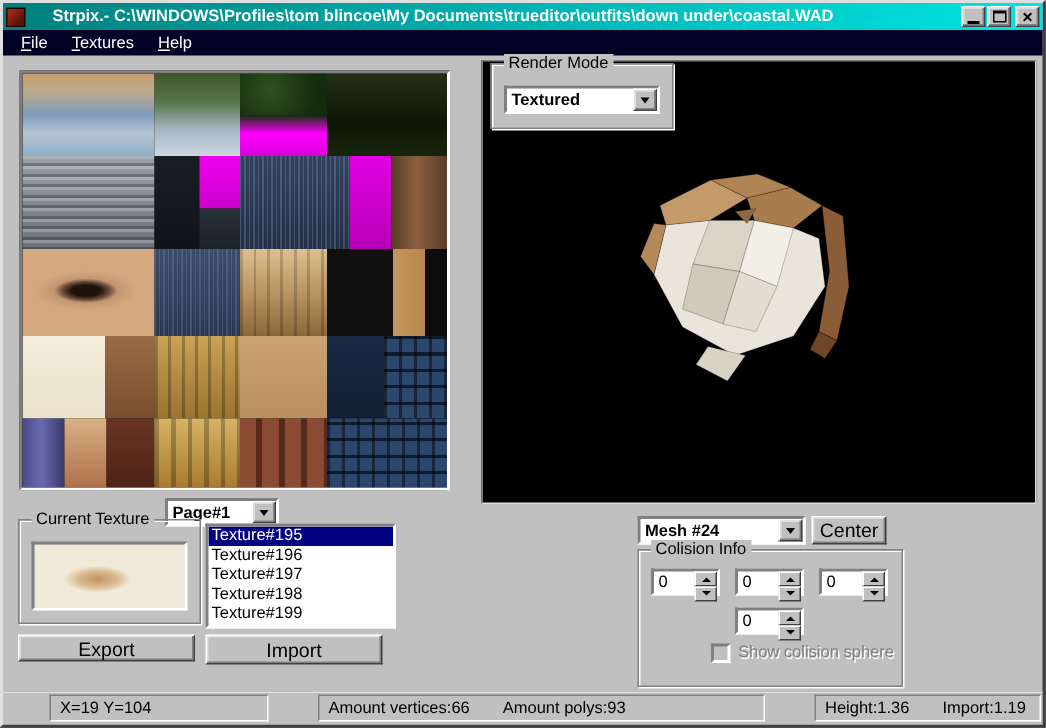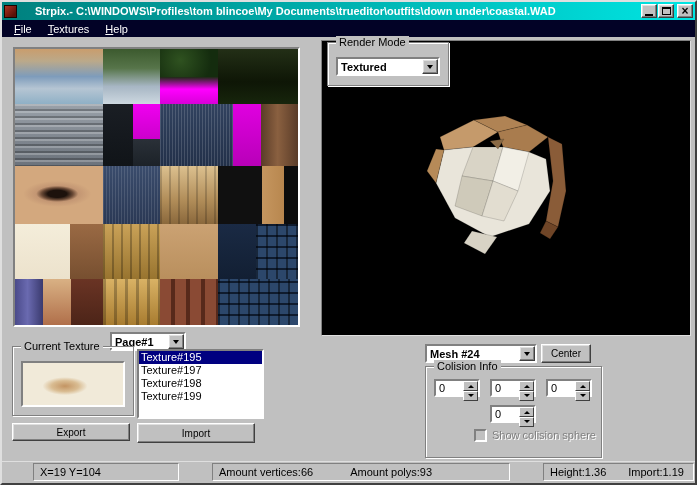--- a/index.html
+++ b/index.html
@@ -61,21 +61,21 @@
   .colision-group { left:423px; top:364px; width:177px; height:92px; }
   
   .listbox { position:absolute; left:135px; top:347px; width:127px; height:70px; background:#fff;
     border:2px solid; border-color:#808080 #fff #fff #808080; overflow:hidden; }
   .list-item { height:13px; line-height:13px; padding-left:2px; white-space:nowrap; }
   .list-item.selected { background:var(--selection-bg); color:#fff; }
   
   .btn { position:absolute; background:#c0c0c0;
     border:1px solid; border-color:#fff #404040 #404040 #fff;
     box-shadow: inset -1px -1px 0 #808080, inset 1px 1px 0 #dfdfdf;
-    font-family:inherit; font-size:10px; color:#000;
+    font-family:inherit; font-size:13px; color:#000;
     display:flex; align-items:center; justify-content:center; }
   .export { left:10px; top:421px; width:118px; height:18px; }
   .import { left:135px; top:421px; width:118px; height:20px; }
   .center-btn { left:539px; top:342px; width:50px; height:19px; }
   
   .viewport { position:absolute; left:319px; top:38px; width:370px; height:296px; background:#000;
     border:1px solid; border-color:#808080 #dfdfdf #dfdfdf #808080; z-index:1; }
   .viewport svg { position:absolute; left:0; top:0; width:368px; height:294px; }
   
   .spin { position:absolute; width:46px; height:18px; background:#fff;
@@ -91,21 +91,21 @@
   .checkrow { position:absolute; left:48px; top:62px; display:flex; align-items:flex-start; gap:5px; }
   .checkbox { width:13px; height:13px; background:#c0c0c0;
     border:2px solid; border-color:#808080 #fff #fff #808080; }
   .checklabel { color:#808080; text-shadow:1px 1px 0 #fff; }
   
   .statusbar { position:absolute; left:0; top:459px; width:693px; height:22px; background:#c0c0c0;
     display:flex; gap:3px; padding:2px 1px; box-shadow: inset 0 1px 0 #dfdfdf; }
   .status-sec { border:1px solid; border-color:#808080 #fff #fff #808080;
     display:flex; align-items:center; padding:0 6px; white-space:nowrap; overflow:hidden;margin-left:30px; }
   .s1 { width:146px; flex:none; }
-  .s2 { width:298px; flex:none;gap:15px; }
+  .s2 { width:298px; flex:none; }
   .s3 { flex:1; }
   .s2 span + span, .s3 span + span { margin-left:22px; }
 </style>
 </head>
 <body>
 
 <div class="window">
 
   <div class="titlebar">
     <div class="title-icon"></div>
@@ -169,20 +169,21 @@
       </span>
   </div>
 
   <div class="groupbox current-tex">
     <span class="gb-label">Current Texture</span>
     <div class="tex-preview"></div>
   </div>
 
   <div class="listbox">
       <div class="list-item selected">Texture#195</div>
+      <div class="list-item">Texture#196</div>
       <div class="list-item">Texture#197</div>
       <div class="list-item">Texture#198</div>
       <div class="list-item">Texture#199</div>
     </div>
 
   <button class="btn export">Export</button>
   <button class="btn import">Import</button>
 
   <div class="viewport">
     <svg viewBox="0 0 368 294" xmlns="http://www.w3.org/2000/svg">

